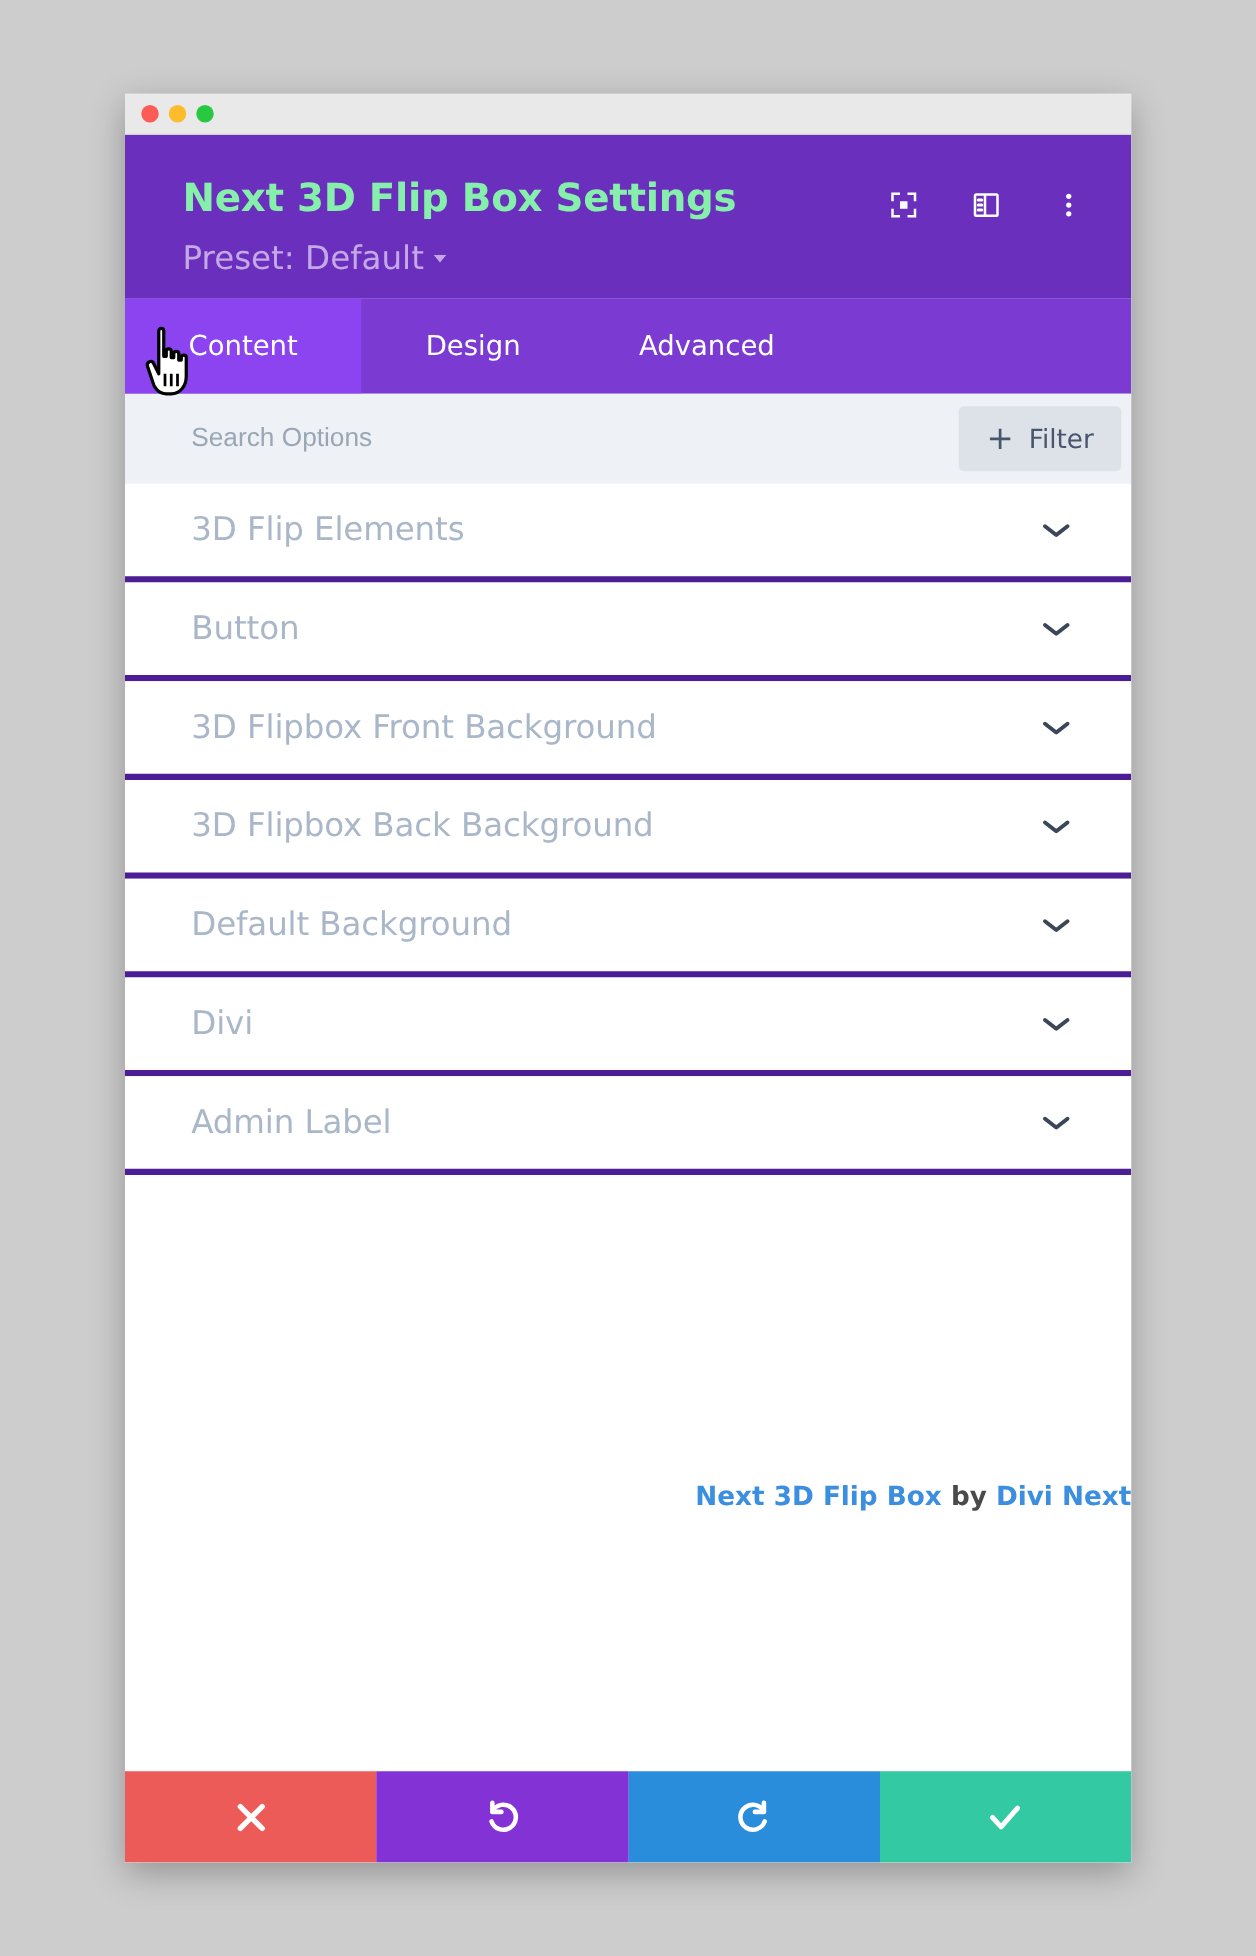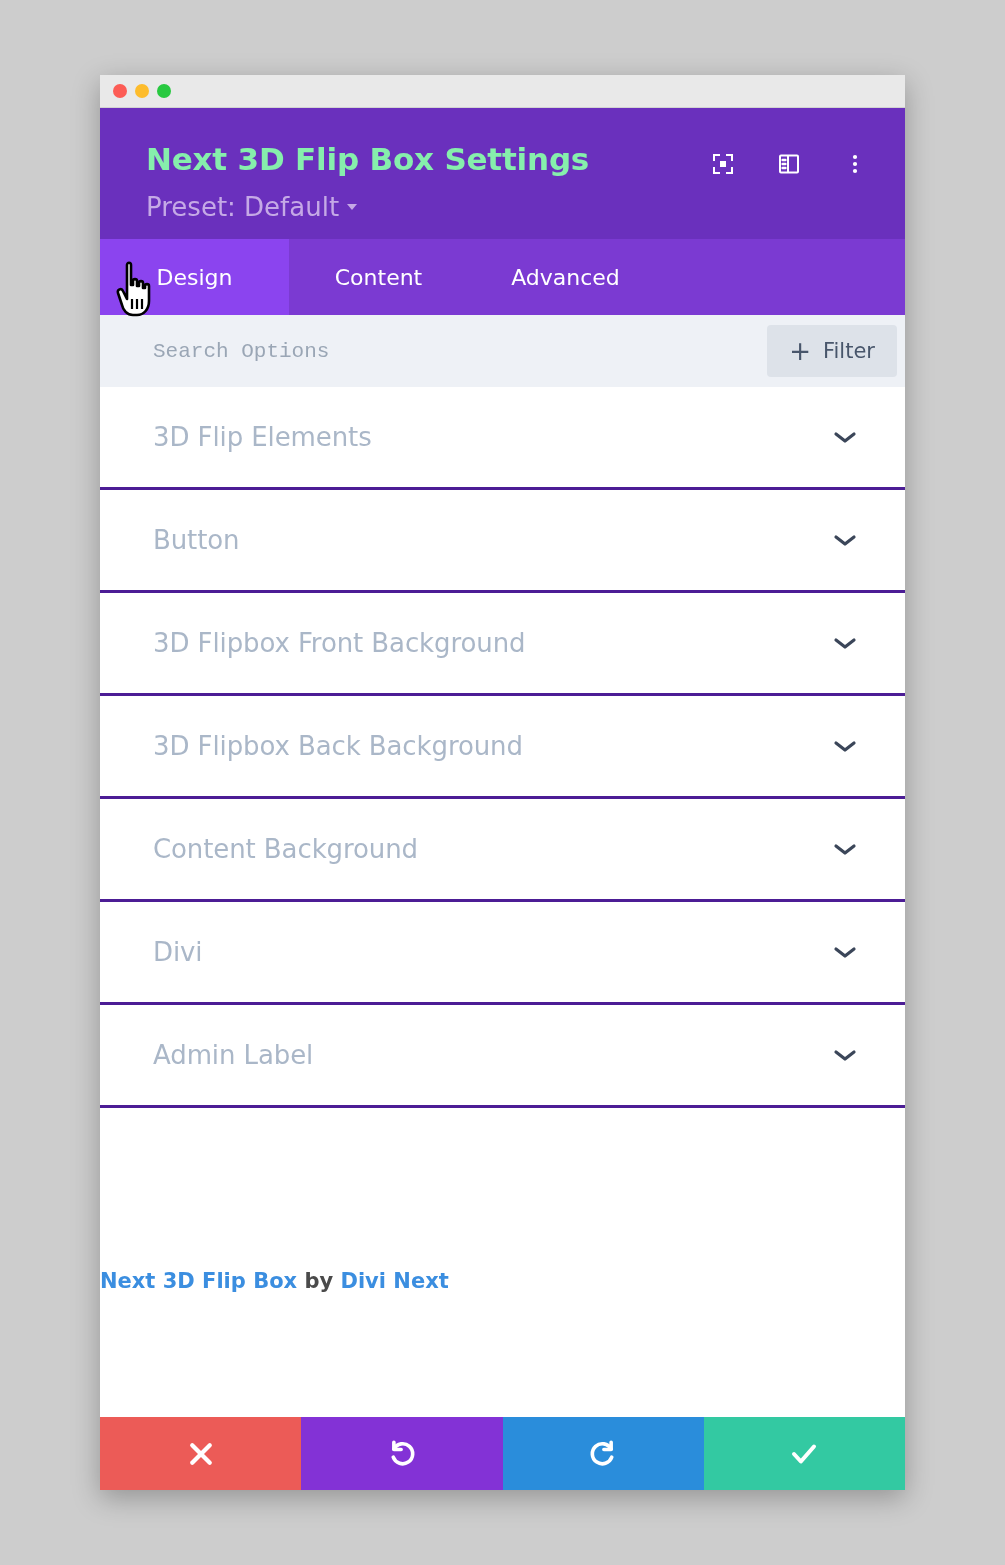--- a/index.html
+++ b/index.html
@@ -101,21 +101,21 @@
   #search-bar{
     flex:0 0 72px;
     background:#eef1f6;
     display:flex; align-items:center;
     padding:0 8px 0 53px;
     position:relative;
   }
   #search-input{
     flex:1;
     border:none; outline:none; background:transparent;
-    font-family:Liberation Mono, monospace;
+    font-family:Liberation Sans, sans-serif;
     font-size:21px;
     color:#9aa6b5;
   }
   #search-input::placeholder{ color:#9aa6b5; opacity:1; }
   #filter-button{
     background:#dde2e9;
     border:none; border-radius:4px;
     height:52px;
     padding:0 22px;
     display:flex; align-items:center; gap:12px;
@@ -126,39 +126,39 @@
   }
   #filter-plus{ font-size:26px; line-height:1; font-weight:400; }
 
   
   #options-list{
     flex:1 1 auto;
     background:#ffffff;
     overflow:hidden;
   }
   .option-row{
-    height:103px;
+    height:79px;
     display:flex; align-items:center;
     padding:0 47px 0 53px;
-    border-bottom:3px solid #4c1d95;
+    border-bottom:5px solid #4c1d95;
     cursor:pointer;
     background:#fff;
   }
   .option-label{
     flex:1;
     color:#aab7c8;
     font-size:26px;
     letter-spacing:-.1px;
   }
   .chev{ width:26px; height:16px; display:block; }
 
   
   #credit{
     background:#ffffff;
-    text-align:left;
+    text-align:right;
     padding-top:36px;
     font-size:21px;
     font-weight:bold;
   }
   .credit-link{ color:#3b8ee0; text-decoration:none; cursor:pointer; }
   .credit-by{ color:#4a4a4a; }
 
   #spacer{ flex:1 1 auto; background:#ffffff; }
 
   
@@ -212,22 +212,22 @@
         <svg class="hdr-ico" viewBox="0 0 24 24" fill="#ffffff">
           <circle cx="12" cy="5" r="2.1"></circle>
           <circle cx="12" cy="12" r="2.1"></circle>
           <circle cx="12" cy="19" r="2.1"></circle>
         </svg>
       </span>
     </div>
   </div>
 
   <div id="tabs">
+    <div class="tab">Content</div>
     <div class="tab">Design</div>
-    <div class="tab">Content</div>
     <div class="tab">Advanced</div>
 
     <svg id="hand-cursor" viewBox="0 0 44 62">
       <path d="M14 6 C14 3 18 3 18 6 L18 26 L20 26 L20 22 C20 19.5 24 19.5 24 22 L24 27 L26 27 L26 24 C26 21.5 30 21.5 30 24 L30 29 L32 29 L32 27 C32 24.5 36 24.5 36 27 L36 42 C36 50 31 56 24 56 L20 56 C14 56 10 51 9 46 L5 34 C4 30.5 8.5 28.5 10 32 L14 40 Z" fill="#ffffff" stroke="#000000" stroke-width="2.6" stroke-linejoin="round"></path>
       <line x1="19" y1="40" x2="19" y2="50" stroke="#000000" stroke-width="2.2"></line>
       <line x1="24" y1="40" x2="24" y2="50" stroke="#000000" stroke-width="2.2"></line>
       <line x1="29" y1="40" x2="29" y2="50" stroke="#000000" stroke-width="2.2"></line>
     </svg>
   </div>
 
@@ -271,21 +271,21 @@
     <div class="option-row">
       <span class="option-label">3D Flipbox Back Background</span>
       <span>
         <svg class="chev" viewBox="0 0 26 16" fill="none" stroke="#3b4659" stroke-width="3.2" stroke-linecap="round" stroke-linejoin="round">
             <polyline points="4,5 13,12 22,5"></polyline>
           </svg>
       </span>
     </div>
 
     <div class="option-row">
-      <span class="option-label">Content Background</span>
+      <span class="option-label">Default Background</span>
       <span>
         <svg class="chev" viewBox="0 0 26 16" fill="none" stroke="#3b4659" stroke-width="3.2" stroke-linecap="round" stroke-linejoin="round">
             <polyline points="4,5 13,12 22,5"></polyline>
           </svg>
       </span>
     </div>
 
     <div class="option-row">
       <span class="option-label">Divi</span>
       <span>

